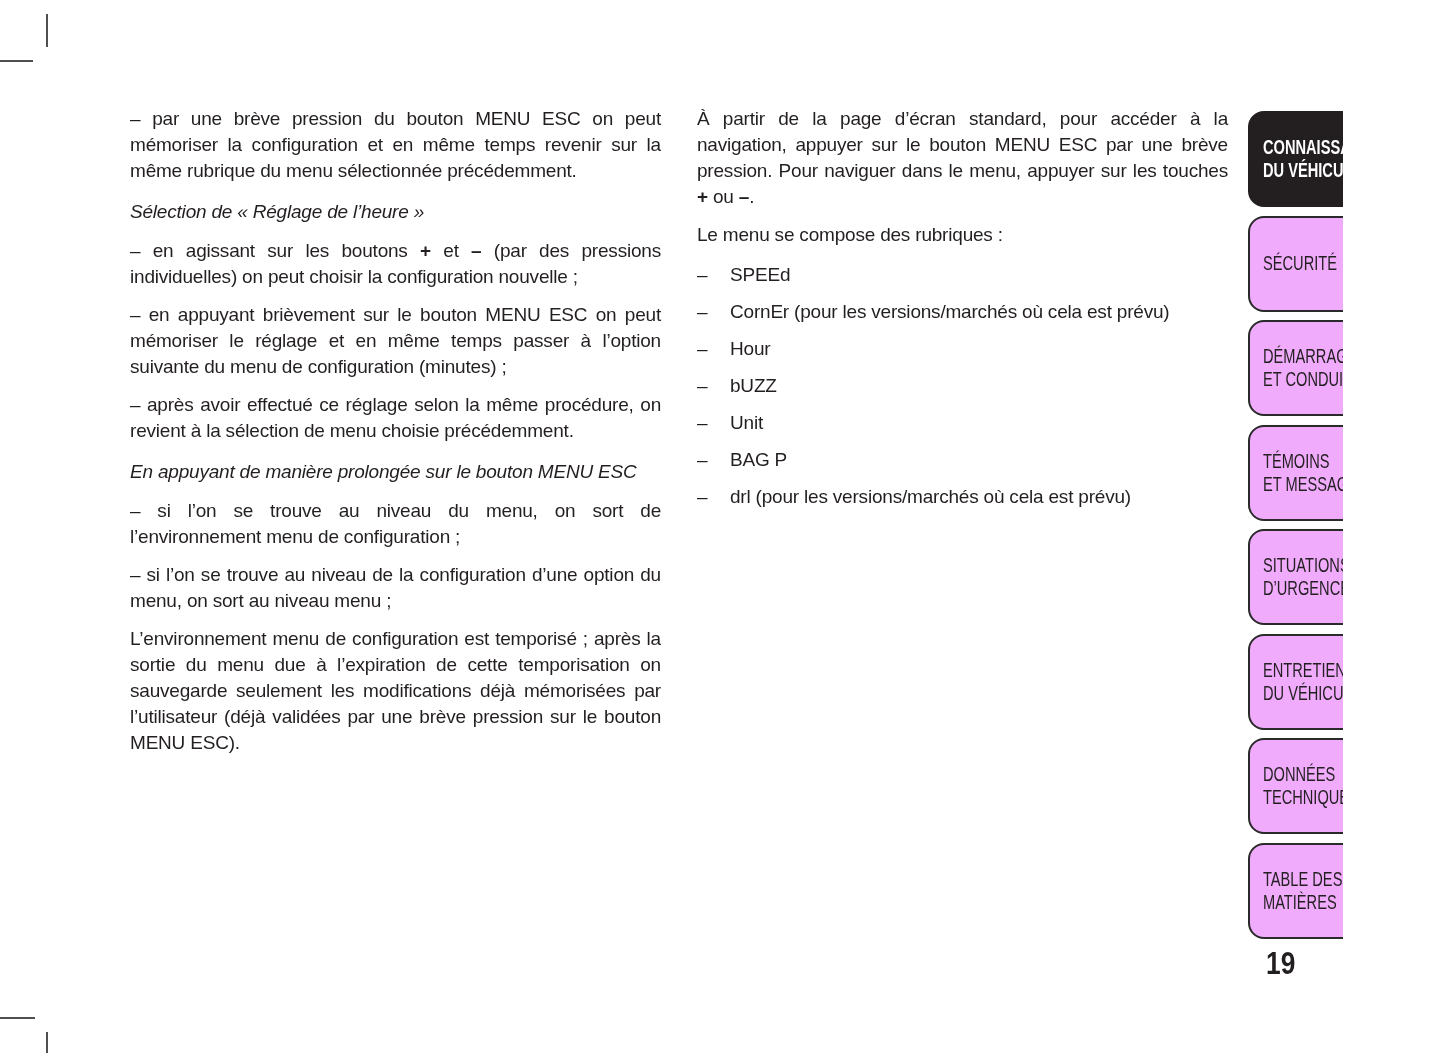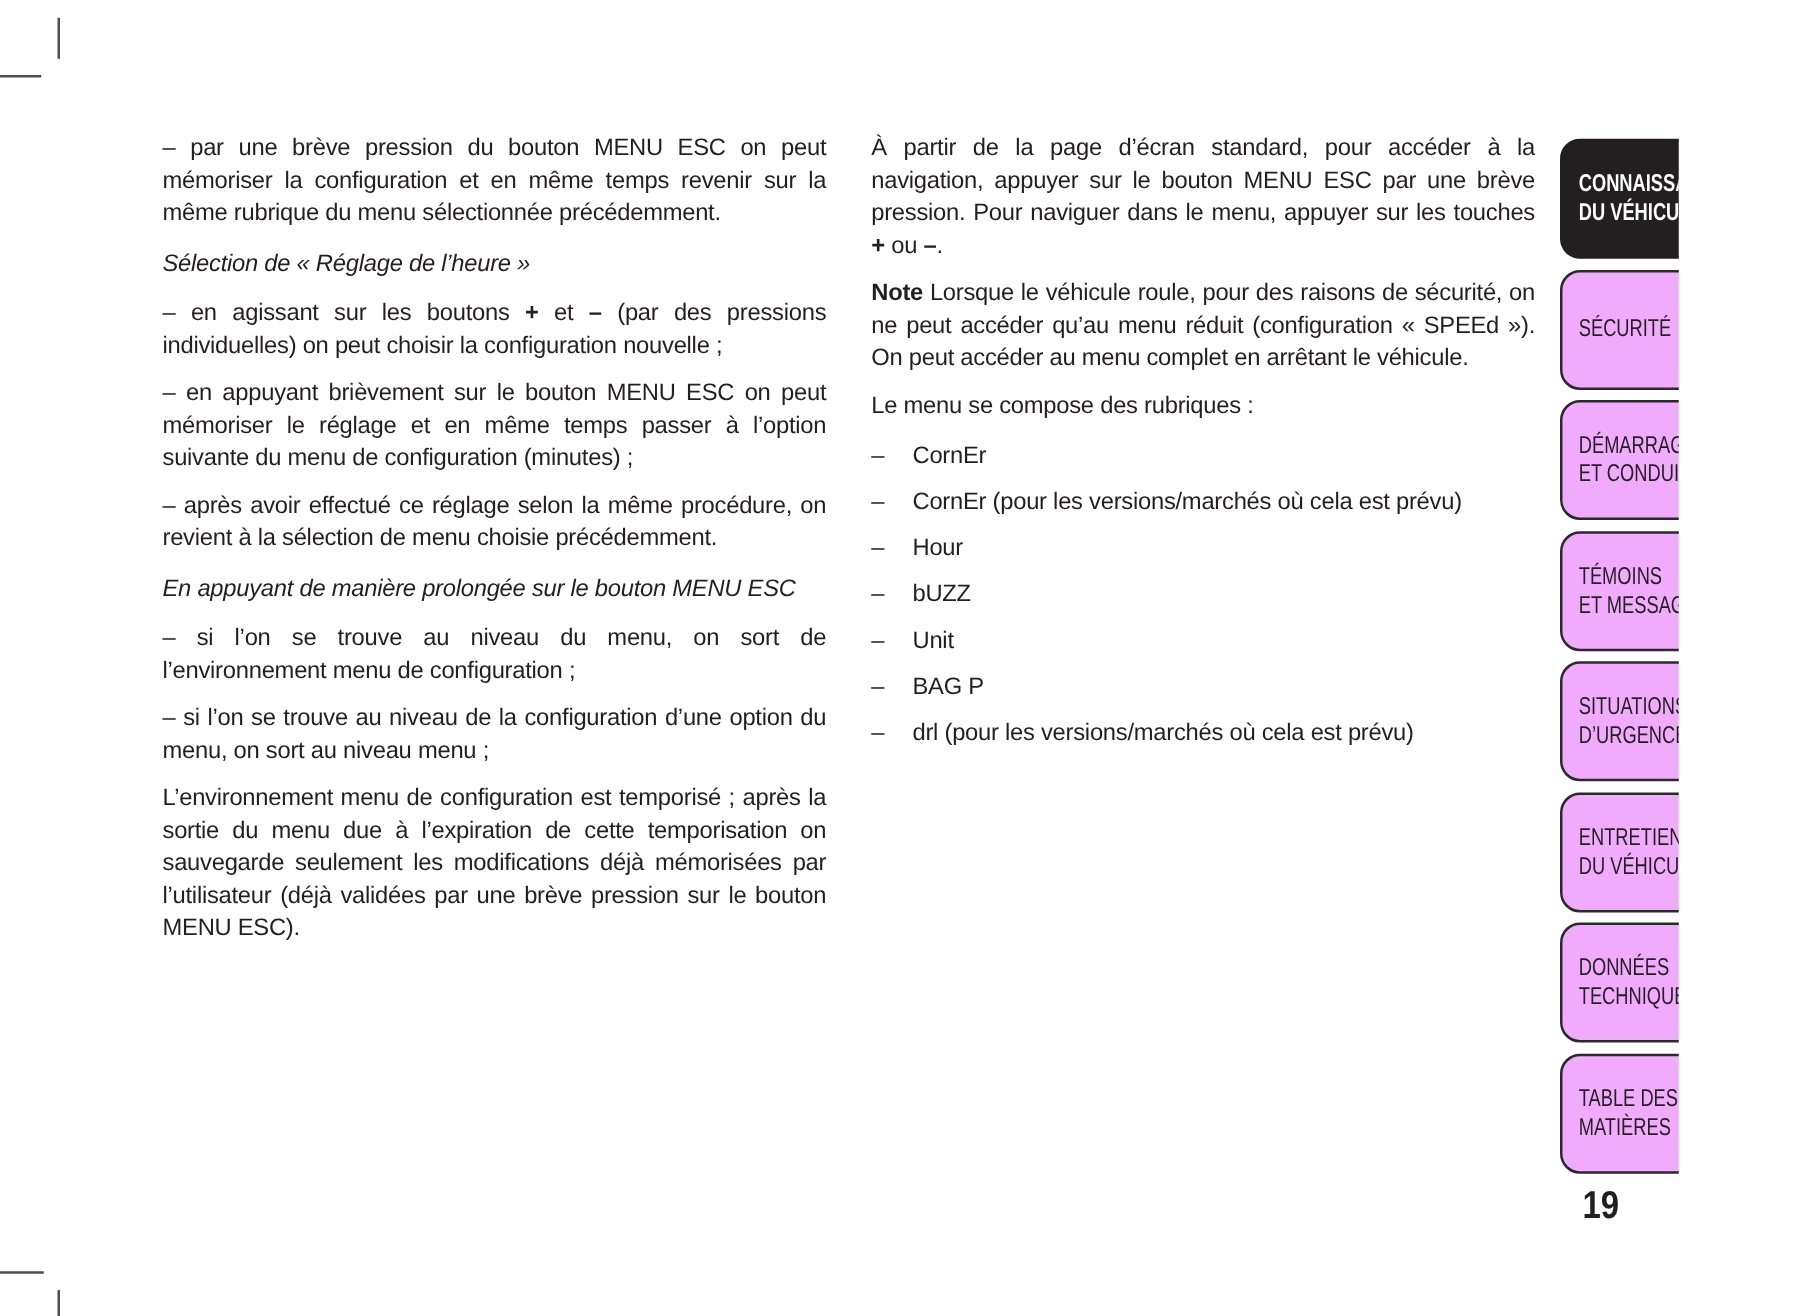--- a/index.html
+++ b/index.html
@@ -68,27 +68,26 @@
       <p class="para">– après avoir effectué ce réglage selon la même procédure, on revient à la sélection de menu choisie précédemment.</p>
       <p class="para italic">En appuyant de manière prolongée sur le bouton MENU ESC</p>
       <p class="para">– si l’on se trouve au niveau du menu, on sort de l’environnement menu de configuration&nbsp;;</p>
       <p class="para">– si l’on se trouve au niveau de la configuration d’une option du menu, on sort au niveau menu&nbsp;;</p>
       <p class="para">L’environnement menu de configuration est temporisé&nbsp;; après la sortie du menu due à l’expiration de cette temporisation on sauvegarde seulement les modifications déjà mémorisées par l’utilisateur (déjà validées par une brève pression sur le bouton MENU ESC).</p>
     </section>
 
   <section class="col col-right" id="col-right">
     <div id="right-paras">
         <p class="para">À partir de la page d’écran standard, pour accéder à la navigation, appuyer sur le bouton MENU ESC par une brève pression. Pour naviguer dans le menu, appuyer sur les touches <b>+</b> ou <b>–</b>.</p>
-        <p class="para"><b>Note</b> Lorsque le véhicule roule, pour des raisons de sécurité, on ne peut accéder qu’au menu réduit (configuration «&nbsp;SPEEd&nbsp;»). On peut accéder au menu complet en arrêtant le véhicule.</p>
         <p class="para">Le menu se compose des rubriques&nbsp;:</p>
       </div>
     <div class="menu-list" id="menu-list">
         <div class="li">
           <span class="dash">–</span>
-          <span>CornEr</span>
+          <span>SPEEd</span>
         </div>
         <div class="li">
           <span class="dash">–</span>
           <span>CornEr (pour les versions/marchés où cela est prévu)</span>
         </div>
         <div class="li">
           <span class="dash">–</span>
           <span>Hour</span>
         </div>
         <div class="li">

